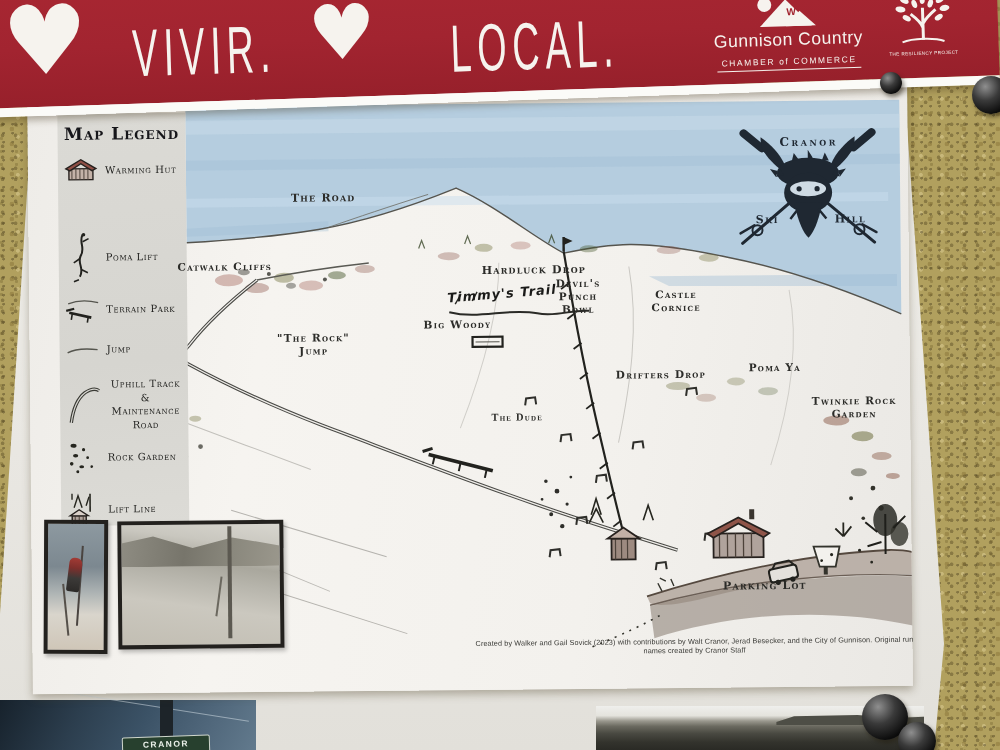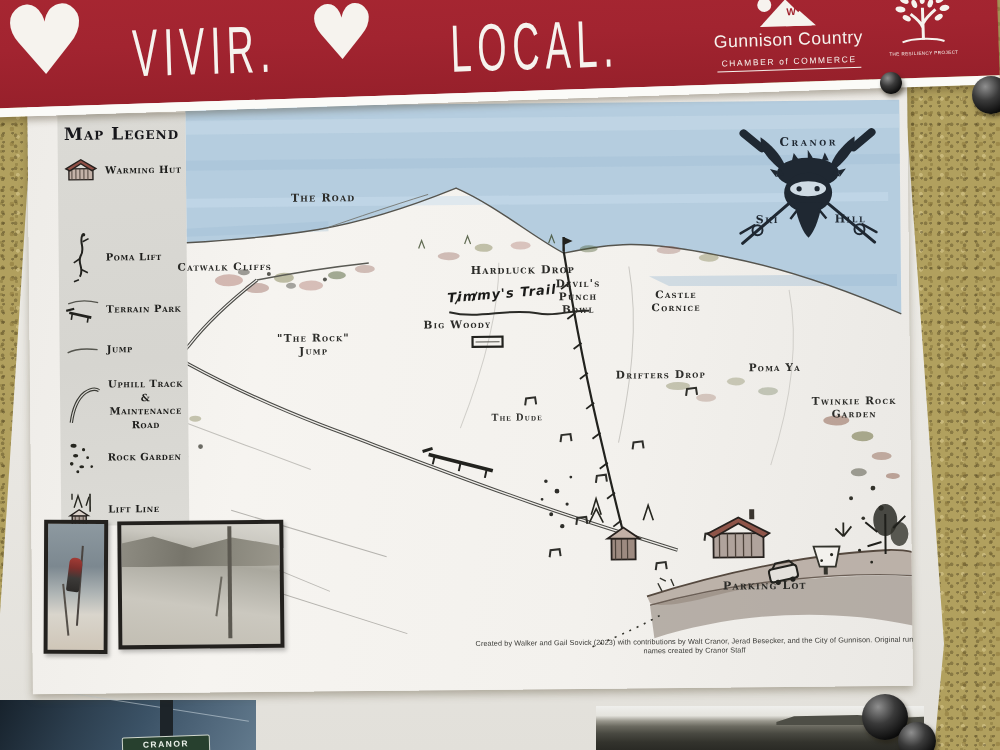--- a/index.html
+++ b/index.html
@@ -57,33 +57,33 @@
     background:linear-gradient(175deg,#dbdad5 0%,#d6d5d0 60%,#dcdbd6 100%);
   }
   .legend-title{
     position:absolute;left:0;top:10px;width:100%;text-align:center;
     font-family:"DejaVu Serif",serif;font-variant:small-caps;font-weight:bold;
     font-size:17px;letter-spacing:1px;color:#16161a;
   }
   .legend-row{position:absolute;left:4px;width:120px;display:flex;align-items:center;gap:5px;}
   .legend-row .lg-icon{flex:0 0 38px;display:flex;justify-content:center;}
   .legend-label{
-    font-family:"DejaVu Serif",serif;font-variant:small-caps;font-weight:bold;
+    font-family:"DejaVu Serif",serif;font-variant:small-caps;font-weight:normal;
     font-size:10px;letter-spacing:.6px;color:#1d1d1b;text-align:center;line-height:1.35;
   }
   .row-hut{top:44px;}.row-poma{top:118px;}.row-terrain{top:182px;}.row-jump{top:228px;}
   .row-uphill{top:264px;}.row-rock{top:326px;}.row-lift{top:376px;}
   
   .trail-label{
     position:absolute;font-family:"DejaVu Serif",serif;font-variant:small-caps;font-weight:bold;
     font-size:10.5px;letter-spacing:1.2px;color:#2b2b28;text-align:center;line-height:1.25;
   }
   .lbl-peak{left:250px;top:102px;width:90px;font-size:11px;}
   .lbl-catwalk{left:148px;top:170px;width:96px;}
-  .lbl-hardluck{left:436px;top:176px;width:116px;font-size:11px;}
+  .lbl-hardluck{left:447px;top:176px;width:116px;font-size:11px;}
   .lbl-devils{left:518px;top:190px;width:62px;}
   .lbl-castle{left:606px;top:202px;width:82px;}
   .lbl-rockjump{left:234px;top:242px;width:100px;}
   .lbl-bigwoody{left:384px;top:230px;width:88px;}
   .lbl-drifters{left:584px;top:282px;width:94px;}
   .lbl-dareya{left:708px;top:276px;width:74px;}
   .lbl-twinkie{left:772px;top:310px;width:104px;}
   .lbl-dude{left:450px;top:323px;width:74px;font-family:Liberation Serif, serif;}
   .lbl-parking{left:676px;top:494px;width:114px;font-size:11px;}
   .lbl-timmys{

